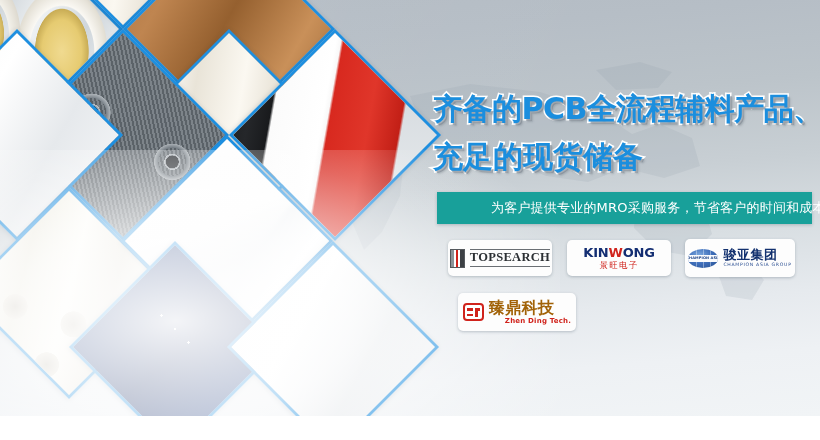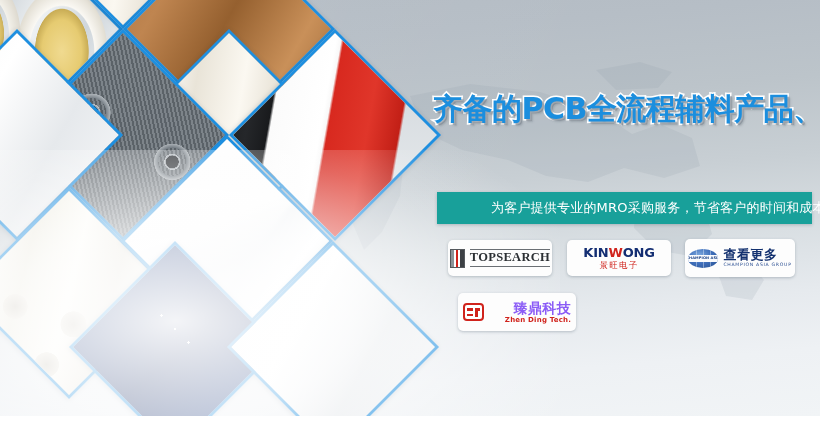--- a/index.html
+++ b/index.html
@@ -310,22 +310,22 @@
   .zd-mark i {
     position: absolute; background: #d0231c; display: block;
   }
   .zd-mark i.b1 { left: 2px; top: 3px;  width: 6px;  height: 2.5px; }
   .zd-mark i.b2 { left: 2px; top: 8.5px; width: 6px; height: 2.5px; }
   .zd-mark i.b3 { left: 10.5px; top: 3px; width: 2.5px; height: 9px; }
   .zd-mark i.b4 { left: 10.5px; top: 3px; width: 5px;  height: 2.5px; }
   .zd-wrap { line-height: 1; }
   .zd-cn {
     font-family: "DejaVu Sans", "Liberation Sans", sans-serif;
-    font-size: 14px; font-weight: bold;
-    color: #8b5cf6; letter-spacing: 0.4px; text-align: right;
+    font-size: 16px; font-weight: bold;
+    color: #a16207; letter-spacing: 0.4px;
   }
   .zd-en {
     font-family: "DejaVu Sans", "Liberation Sans", sans-serif;
     font-size: 7px; font-weight: bold;
     color: #d0231c; letter-spacing: 0.2px; margin-top: 2px; margin-left: 16px;
   }
 
   
   #viewmore {
     position: absolute;
@@ -414,20 +414,21 @@
       <div class="inner art-white"></div>
     </div>
 
   </div>
 
   <div id="lightwash"></div>
 
   <div id="textblock">
 
     <div class="headline" id="headline1">齐备的PCB全流程辅料产品、</div>
+    <div class="headline" id="headline2">充足的现货储备</div>
 
     <div id="subbar">
       <span class="txt">为客户提供专业的MRO采购服务，节省客户的时间和成本</span>
     </div>
 
     <div class="badge" id="badge-kinwong">
       <div class="kw-wrap">
         <div class="kw-en"><span>KIN</span><span class="w">W</span><span>ONG</span></div>
         <div class="kw-cn">景旺电子</div>
       </div>
@@ -444,21 +445,21 @@
       <div class="logo-row">
         <span class="ca-globe">
           <i class="mer" style="left:8px;"></i>
           <i class="mer" style="left:15px;"></i>
           <i class="mer" style="left:22px;"></i>
           <span class="band">
               <span>CHAMPION ASIA</span>
             </span>
         </span>
         <span class="ca-wrap">
-          <span class="ca-cn" style="display:block;">查看更多</span>
+          <span class="ca-cn" style="display:block;">骏亚集团</span>
           <span class="ca-en" style="display:block;">CHAMPION ASIA GROUP</span>
         </span>
       </div>
     </div>
 
     <div class="badge" id="badge-zhending">
       <div class="logo-row">
         <span class="zd-mark">
           <i class="b1"></i>
             <i class="b2"></i>

